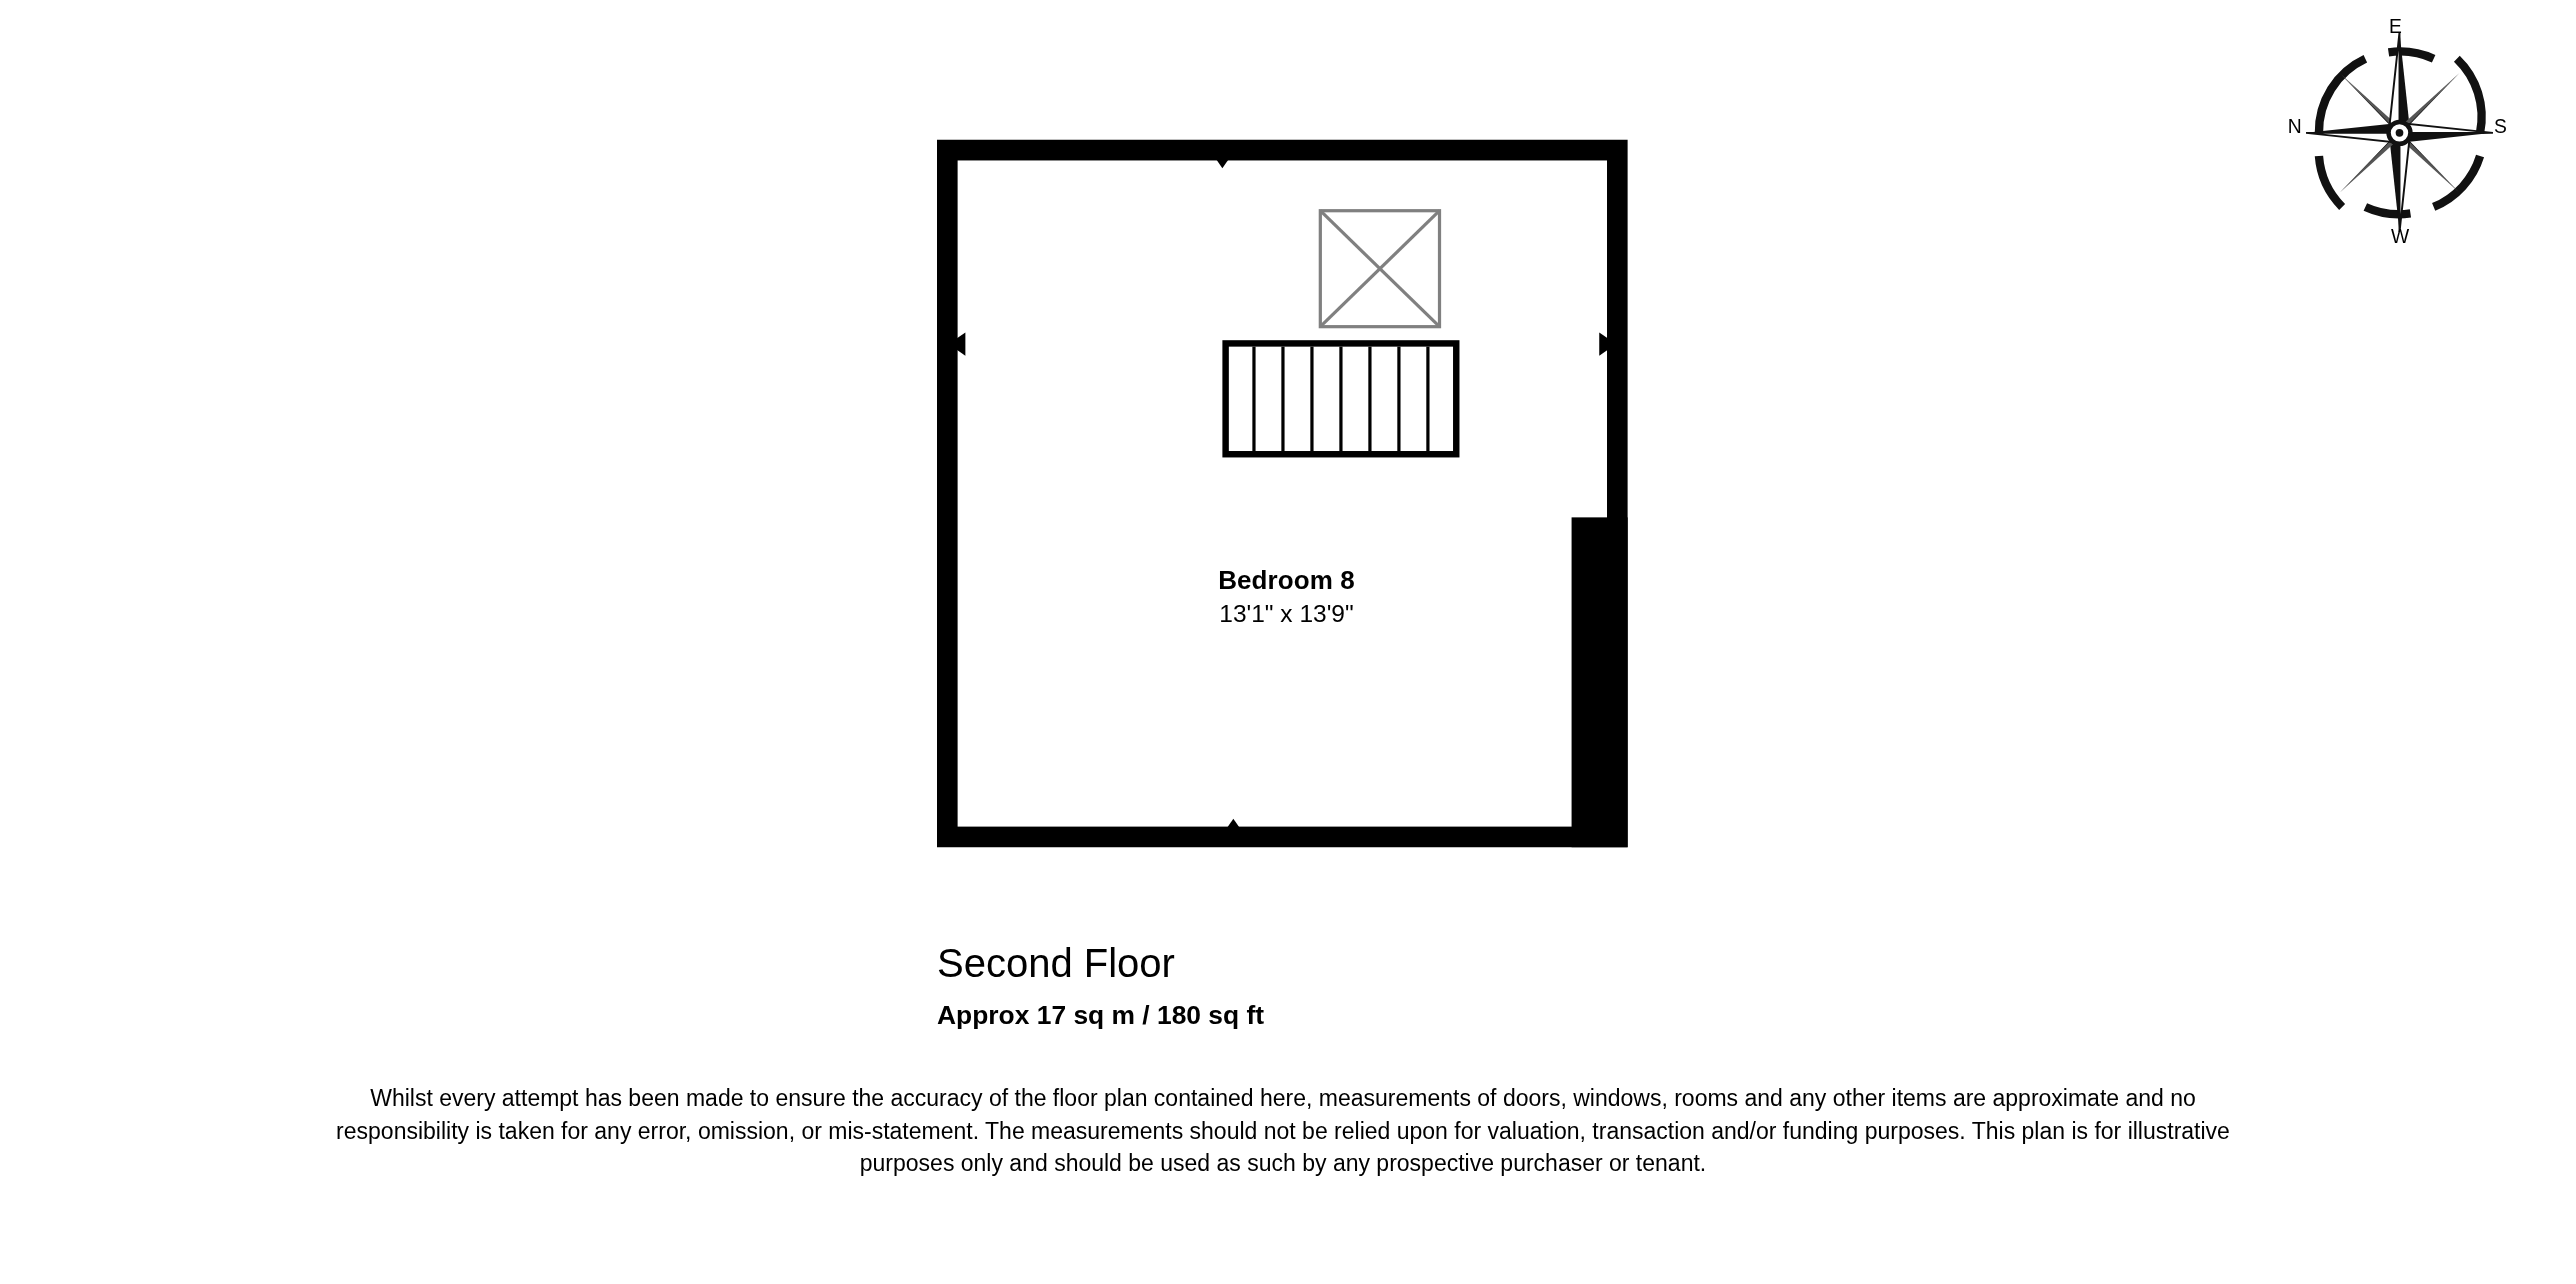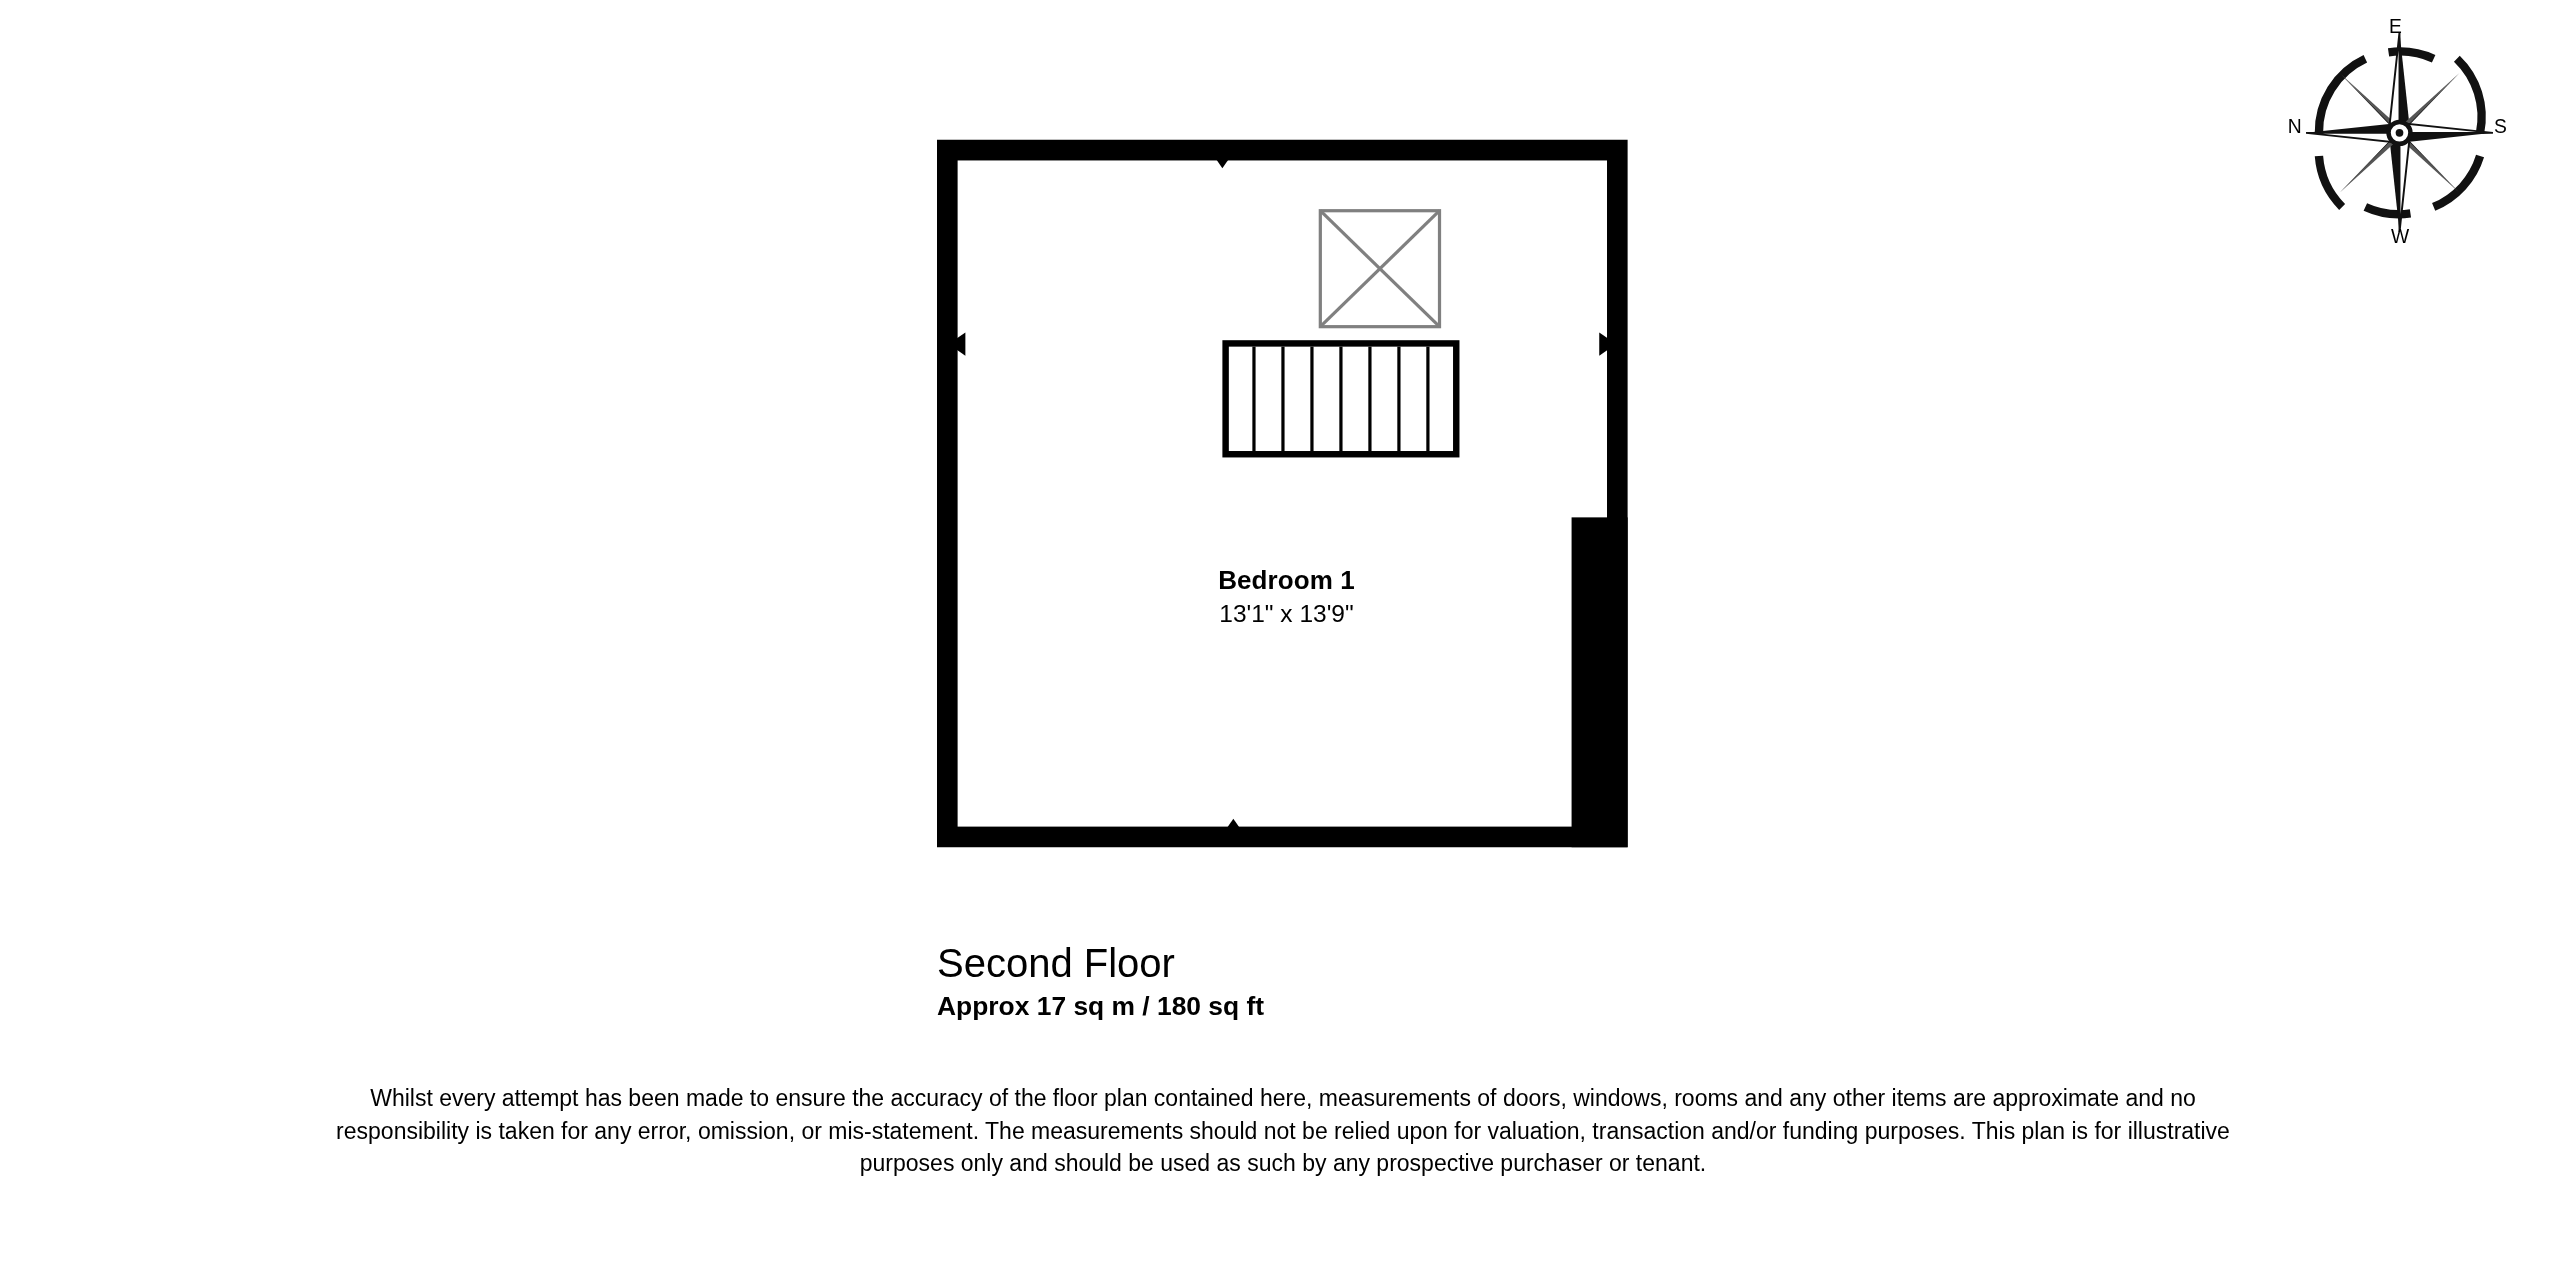--- a/index.html
+++ b/index.html
@@ -65,21 +65,21 @@
   .floor-title {
     font-size: 40px;
     font-weight: normal;
     margin-left: 937px;
     line-height: 1.15;
   }
   .floor-area {
     font-size: 26.4px;
     font-weight: bold;
     margin-left: 937px;
-    margin-top: 5px;
+    margin-top: 14px;
     line-height: 1.15;
   }
 
   
   .disclaimer {
     position: absolute;
     left: 314px;
     top: 1082px;
     width: 1938px;
     text-align: center;
@@ -176,21 +176,21 @@
         <line x1="627" y1="333" x2="627" y2="495"></line>
         <line x1="672" y1="333" x2="672" y2="495"></line>
         <line x1="717" y1="333" x2="717" y2="495"></line>
         <line x1="762" y1="333" x2="762" y2="495"></line>
       </g>
     </g>
   </svg>
 </div>
 
 <div class="room-label">
-  <div class="room-name">Bedroom 1</div>
+  <div class="room-name">Bedroom 8</div>
   <div class="room-dim">13'1" x 13'9"</div>
 </div>
 
 <div class="title-block">
   <div class="floor-title">Second Floor</div>
   <div class="floor-area">Approx 17 sq m / 180 sq ft</div>
 </div>
 
 <div class="disclaimer">Whilst every attempt has been made to ensure the accuracy of the floor plan contained here, measurements of doors, windows, rooms and any other items are approximate and no responsibility is taken for any error, omission, or mis-statement. The measurements should not be relied upon for valuation, transaction and/or funding purposes. This plan is for illustrative purposes only and should be used as such by any prospective purchaser or tenant.</div>
 

